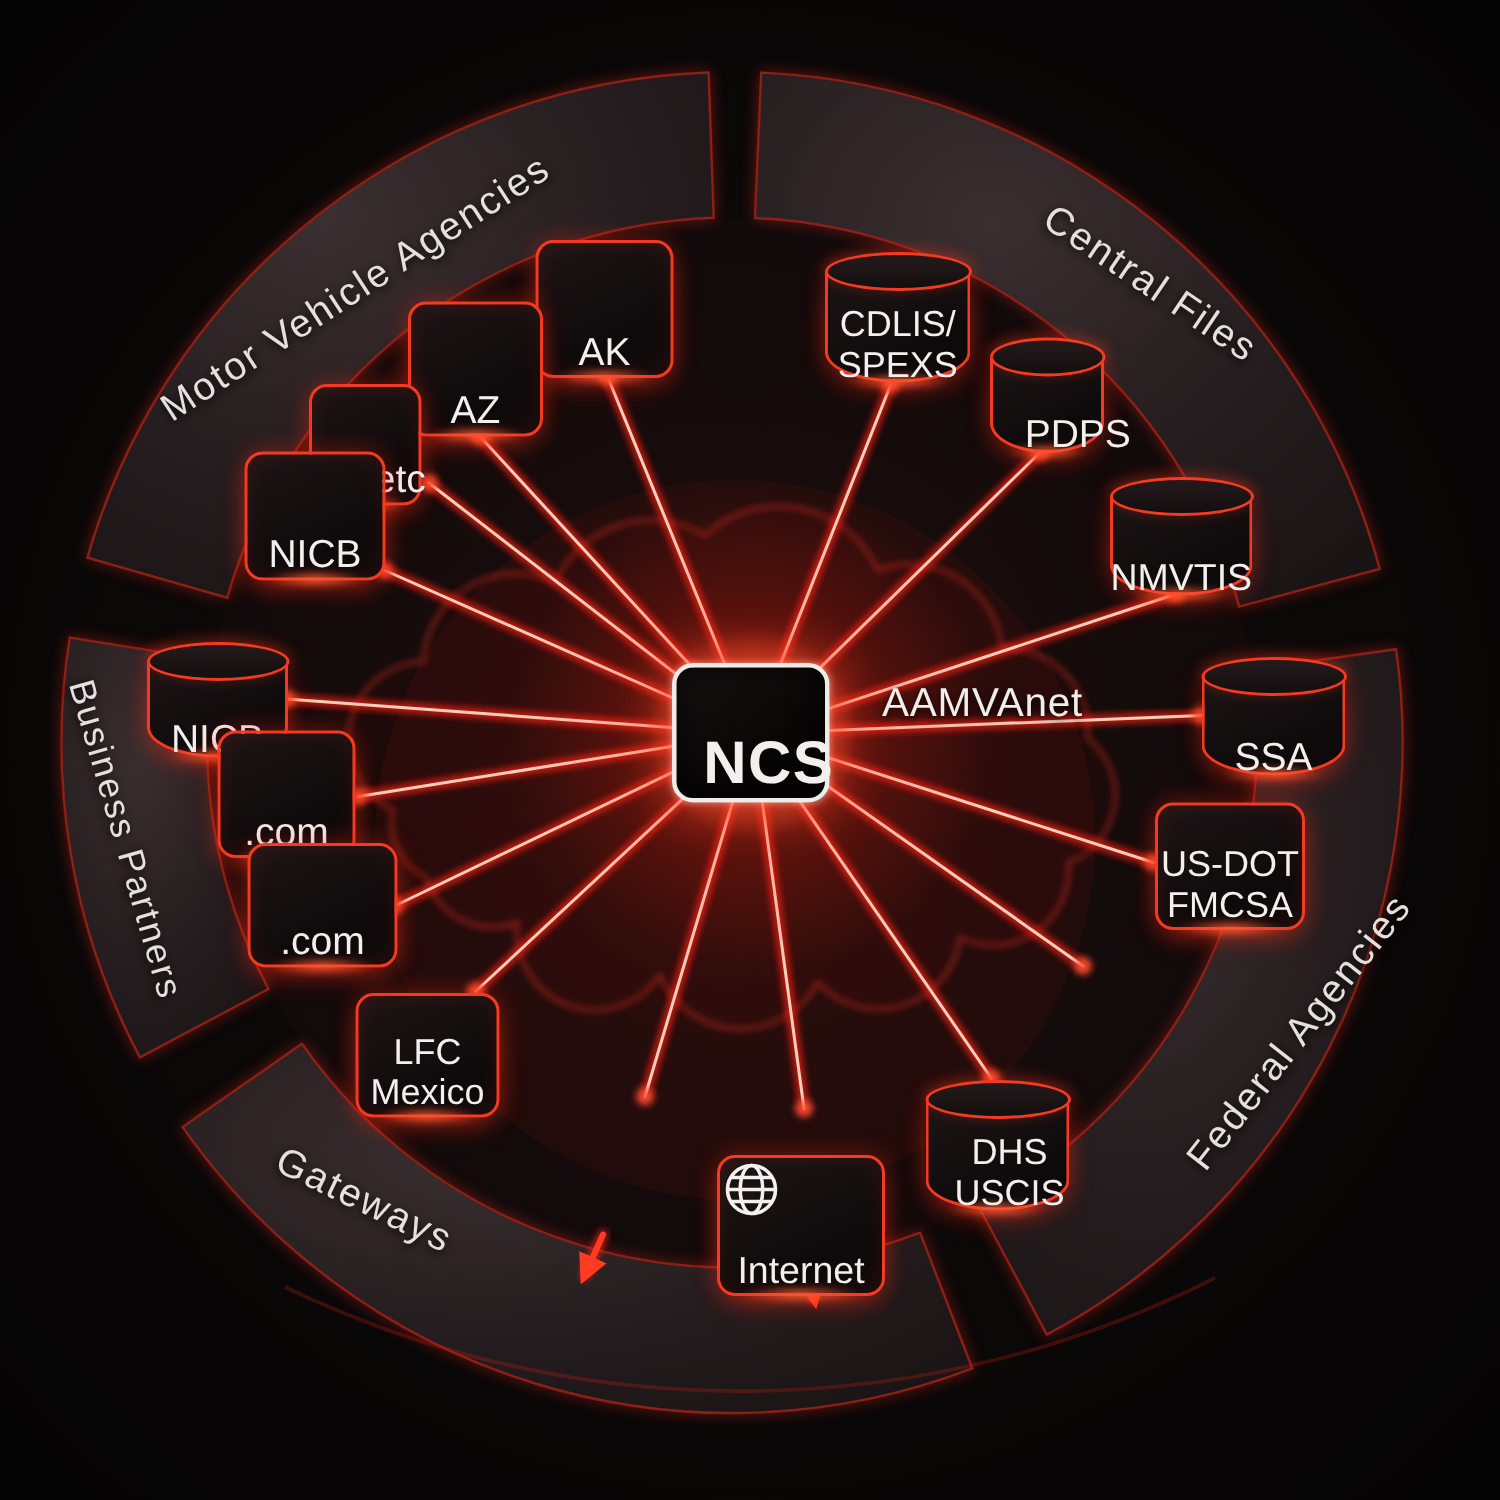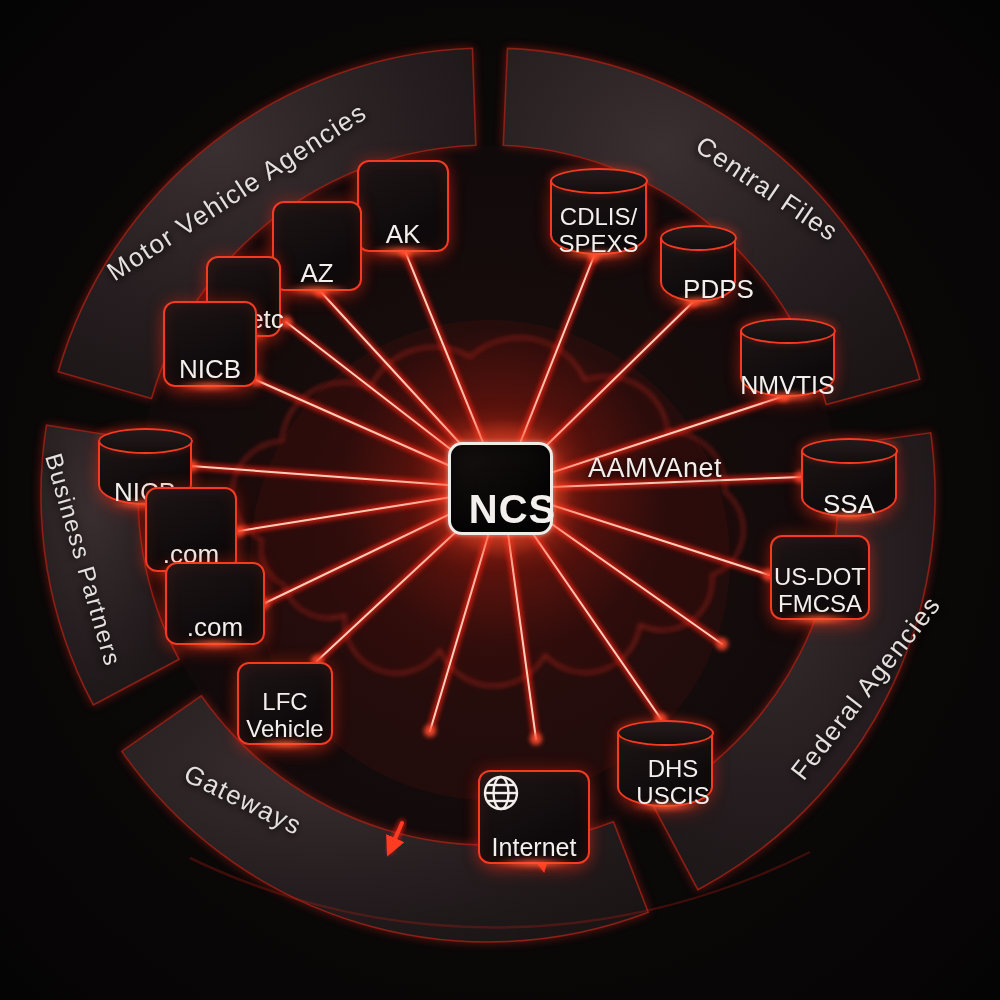--- a/index.html
+++ b/index.html
@@ -230,21 +230,21 @@
         <circle cx="21" cy="21" r="16"></circle>
         <ellipse cx="21" cy="21" rx="7.5" ry="16"></ellipse>
         <line x1="5" y1="21" x2="37" y2="21"></line>
         <line x1="7.5" y1="13" x2="34.5" y2="13"></line>
         <line x1="7.5" y1="29" x2="34.5" y2="29"></line>
       </g>
     </svg>
     <span class="lbl" style="font-size:25px;">Internet</span></div>
   <div class="node sq" style="left:237px;top:662px;width:96px;height:83px;">
     <span class="lbl small">LFC
-Vehicle</span></div>
+Mexico</span></div>
 
   <div class="node cyl" style="left:98px;top:441px;width:94px;height:64px;z-index:2;">
     <span class="lbl">NICB</span></div>
   <div class="node sq" style="left:145px;top:487px;width:92px;height:85px;z-index:3;">
     <span class="lbl">.com</span></div>
   <div class="node sq" style="left:165px;top:562px;width:100px;height:83px;z-index:4;">
     <span class="lbl">.com</span></div>
 
   <div class="node ncs" style="left:448px;top:442px;width:105px;height:93px;">
     <span class="lbl">NCS</span></div>

